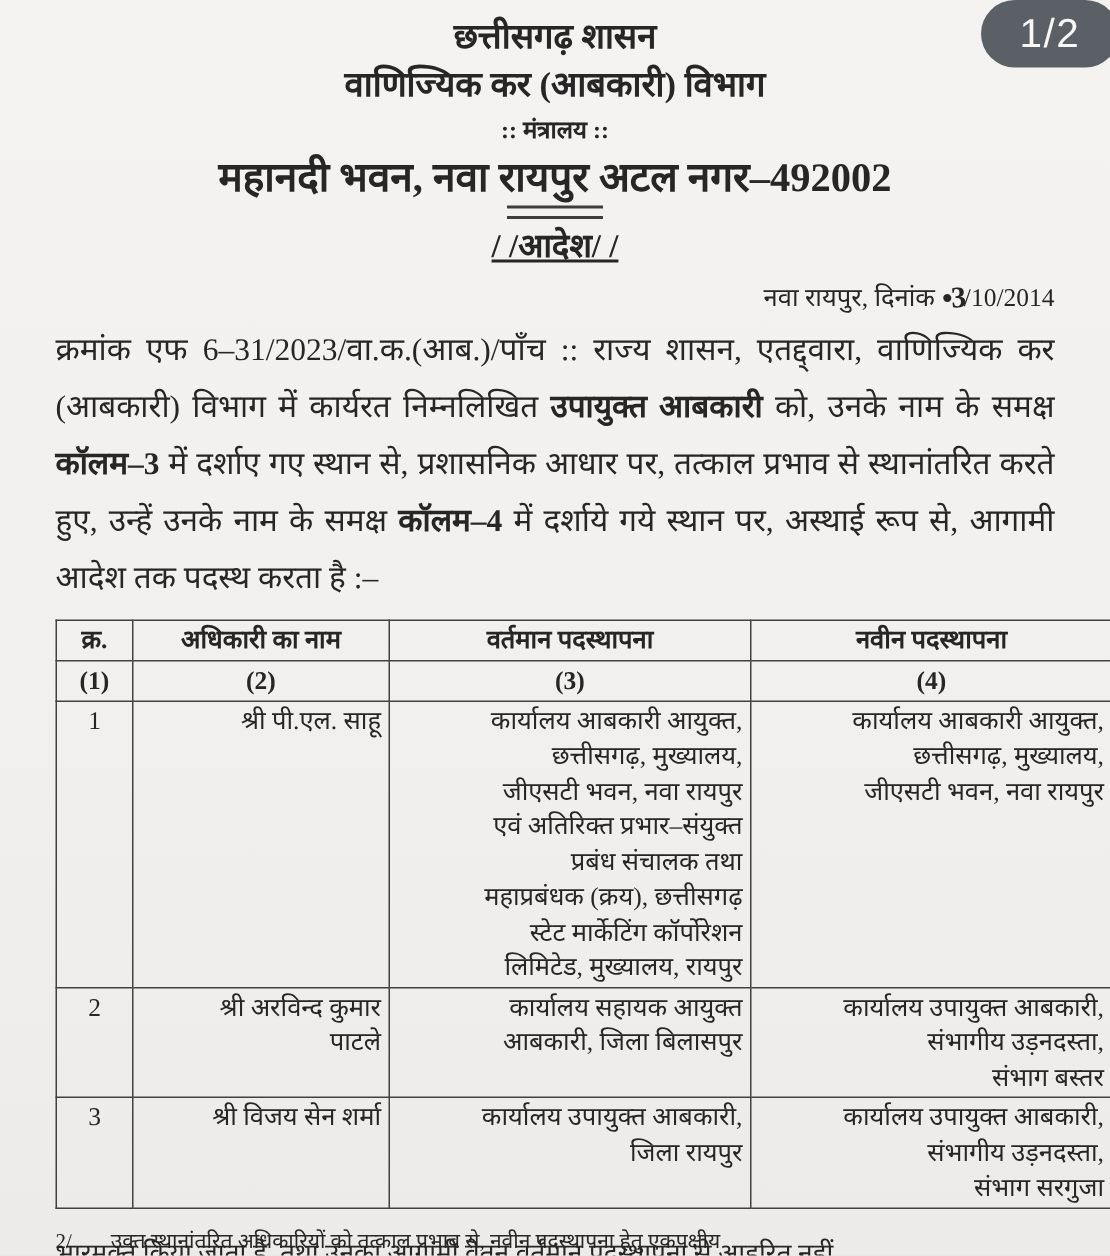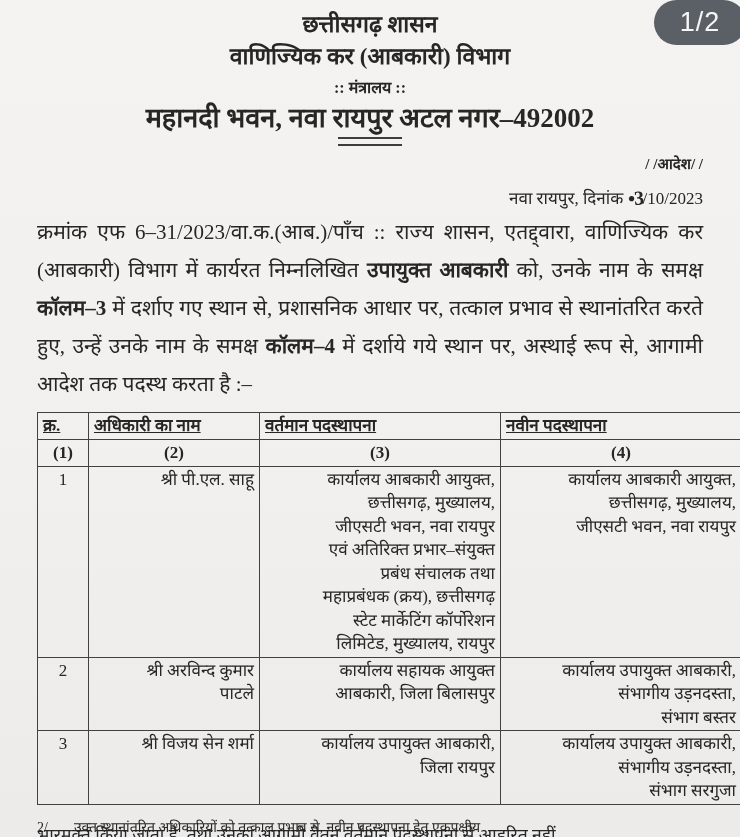--- a/index.html
+++ b/index.html
@@ -37,24 +37,25 @@
   .h-line3 { font-size: 16px; font-weight: bold; line-height: 30px; }
   .h-line4 { font-size: 27px; font-weight: bold; line-height: 30px; }
 
   .divider {
     width: 64px; height: 5px;
     margin: 4px auto 3px auto;
     border-top: 2.5px solid #3d3d3d;
     border-bottom: 2.5px solid #3d3d3d;
   }
   .order-title {
-    text-align: right;
-    font-size: 15px; font-weight: bold;
+    text-align: center;
+    font-size: 22px; font-weight: bold;
     line-height: 30px;
     margin-top: 2px;
+    text-decoration: underline;
   }
 
   .date-line {
     text-align: right;
     font-size: 17px;
     margin-top: 7px;
     white-space: nowrap;
   }
   .handwritten {
     display: inline-block;
@@ -82,21 +83,21 @@
   table.order-table th, table.order-table td {
     border: 1.6px solid #414141;
     padding: 1px 5px;
     vertical-align: top;
     line-height: 23.5px;
   }
   th.col-sno, td.cell-sno { width: 40px; text-align: center; }
   th.col-name, td.cell-name { width: 160px; }
   th.col-current, td.cell-current { width: 230px; }
   th.col-new, td.cell-new { width: 230px; }
-  table.order-table th { font-weight: bold; text-align: left; height: 24px; text-decoration: underline; }
+  table.order-table th { font-weight: bold; text-align: center; height: 24px; }
   tr.subhead td { text-align: center; font-weight: bold; height: 23px; }
   td.cell-name { text-align: right; padding-left: 9px; white-space: pre-line; }
   td.cell-current, td.cell-new { text-align: right; white-space: pre-line; }
   tr.row-1 td { height: 188px; }
   tr.row-2 td { height: 68px; }
   tr.row-3 td { height: 66px; }
 
   .approved-note {
     font-size: 17.5px;
     margin-top: 9px;
@@ -133,21 +134,21 @@
       <div class="h-line2">वाणिज्यिक कर (आबकारी) विभाग</div>
       <div class="h-line3">:: मंत्रालय ::</div>
       <div class="h-line4">महानदी भवन, नवा रायपुर अटल नगर–492002</div>
     </div>
 
     <div class="divider"></div>
 
     <div class="order-title">/ /आदेश/ /</div>
 
     <div class="date-line">
-      <span>नवा रायपुर, दिनांक </span><span class="handwritten">•3</span><span>/10/2023</span>
+      <span>नवा रायपुर, दिनांक </span><span class="handwritten">•3</span><span>/10/2014</span>
     </div>
 
     <p class="body-para">
       <span>क्रमांक एफ 6–31/2023/वा.क.(आब.)/पाँच :: राज्य शासन, एतद्द्वारा, वाणिज्यिक कर (आबकारी) विभाग में कार्यरत निम्नलिखित </span><b>उपायुक्त आबकारी</b><span> को, उनके नाम के समक्ष </span><b>कॉलम–3</b><span> में दर्शाए गए स्थान से, प्रशासनिक आधार पर, तत्काल प्रभाव से स्थानांतरित करते हुए, उन्हें उनके नाम के समक्ष </span><b>कॉलम–4</b><span> में दर्शाये गये स्थान पर, अस्थाई रूप से, आगामी आदेश तक पदस्थ करता है :–</span>
     </p>
 
     <table class="order-table">
       <thead>
         <tr>
           <th class="col-sno">क्र.</th>

